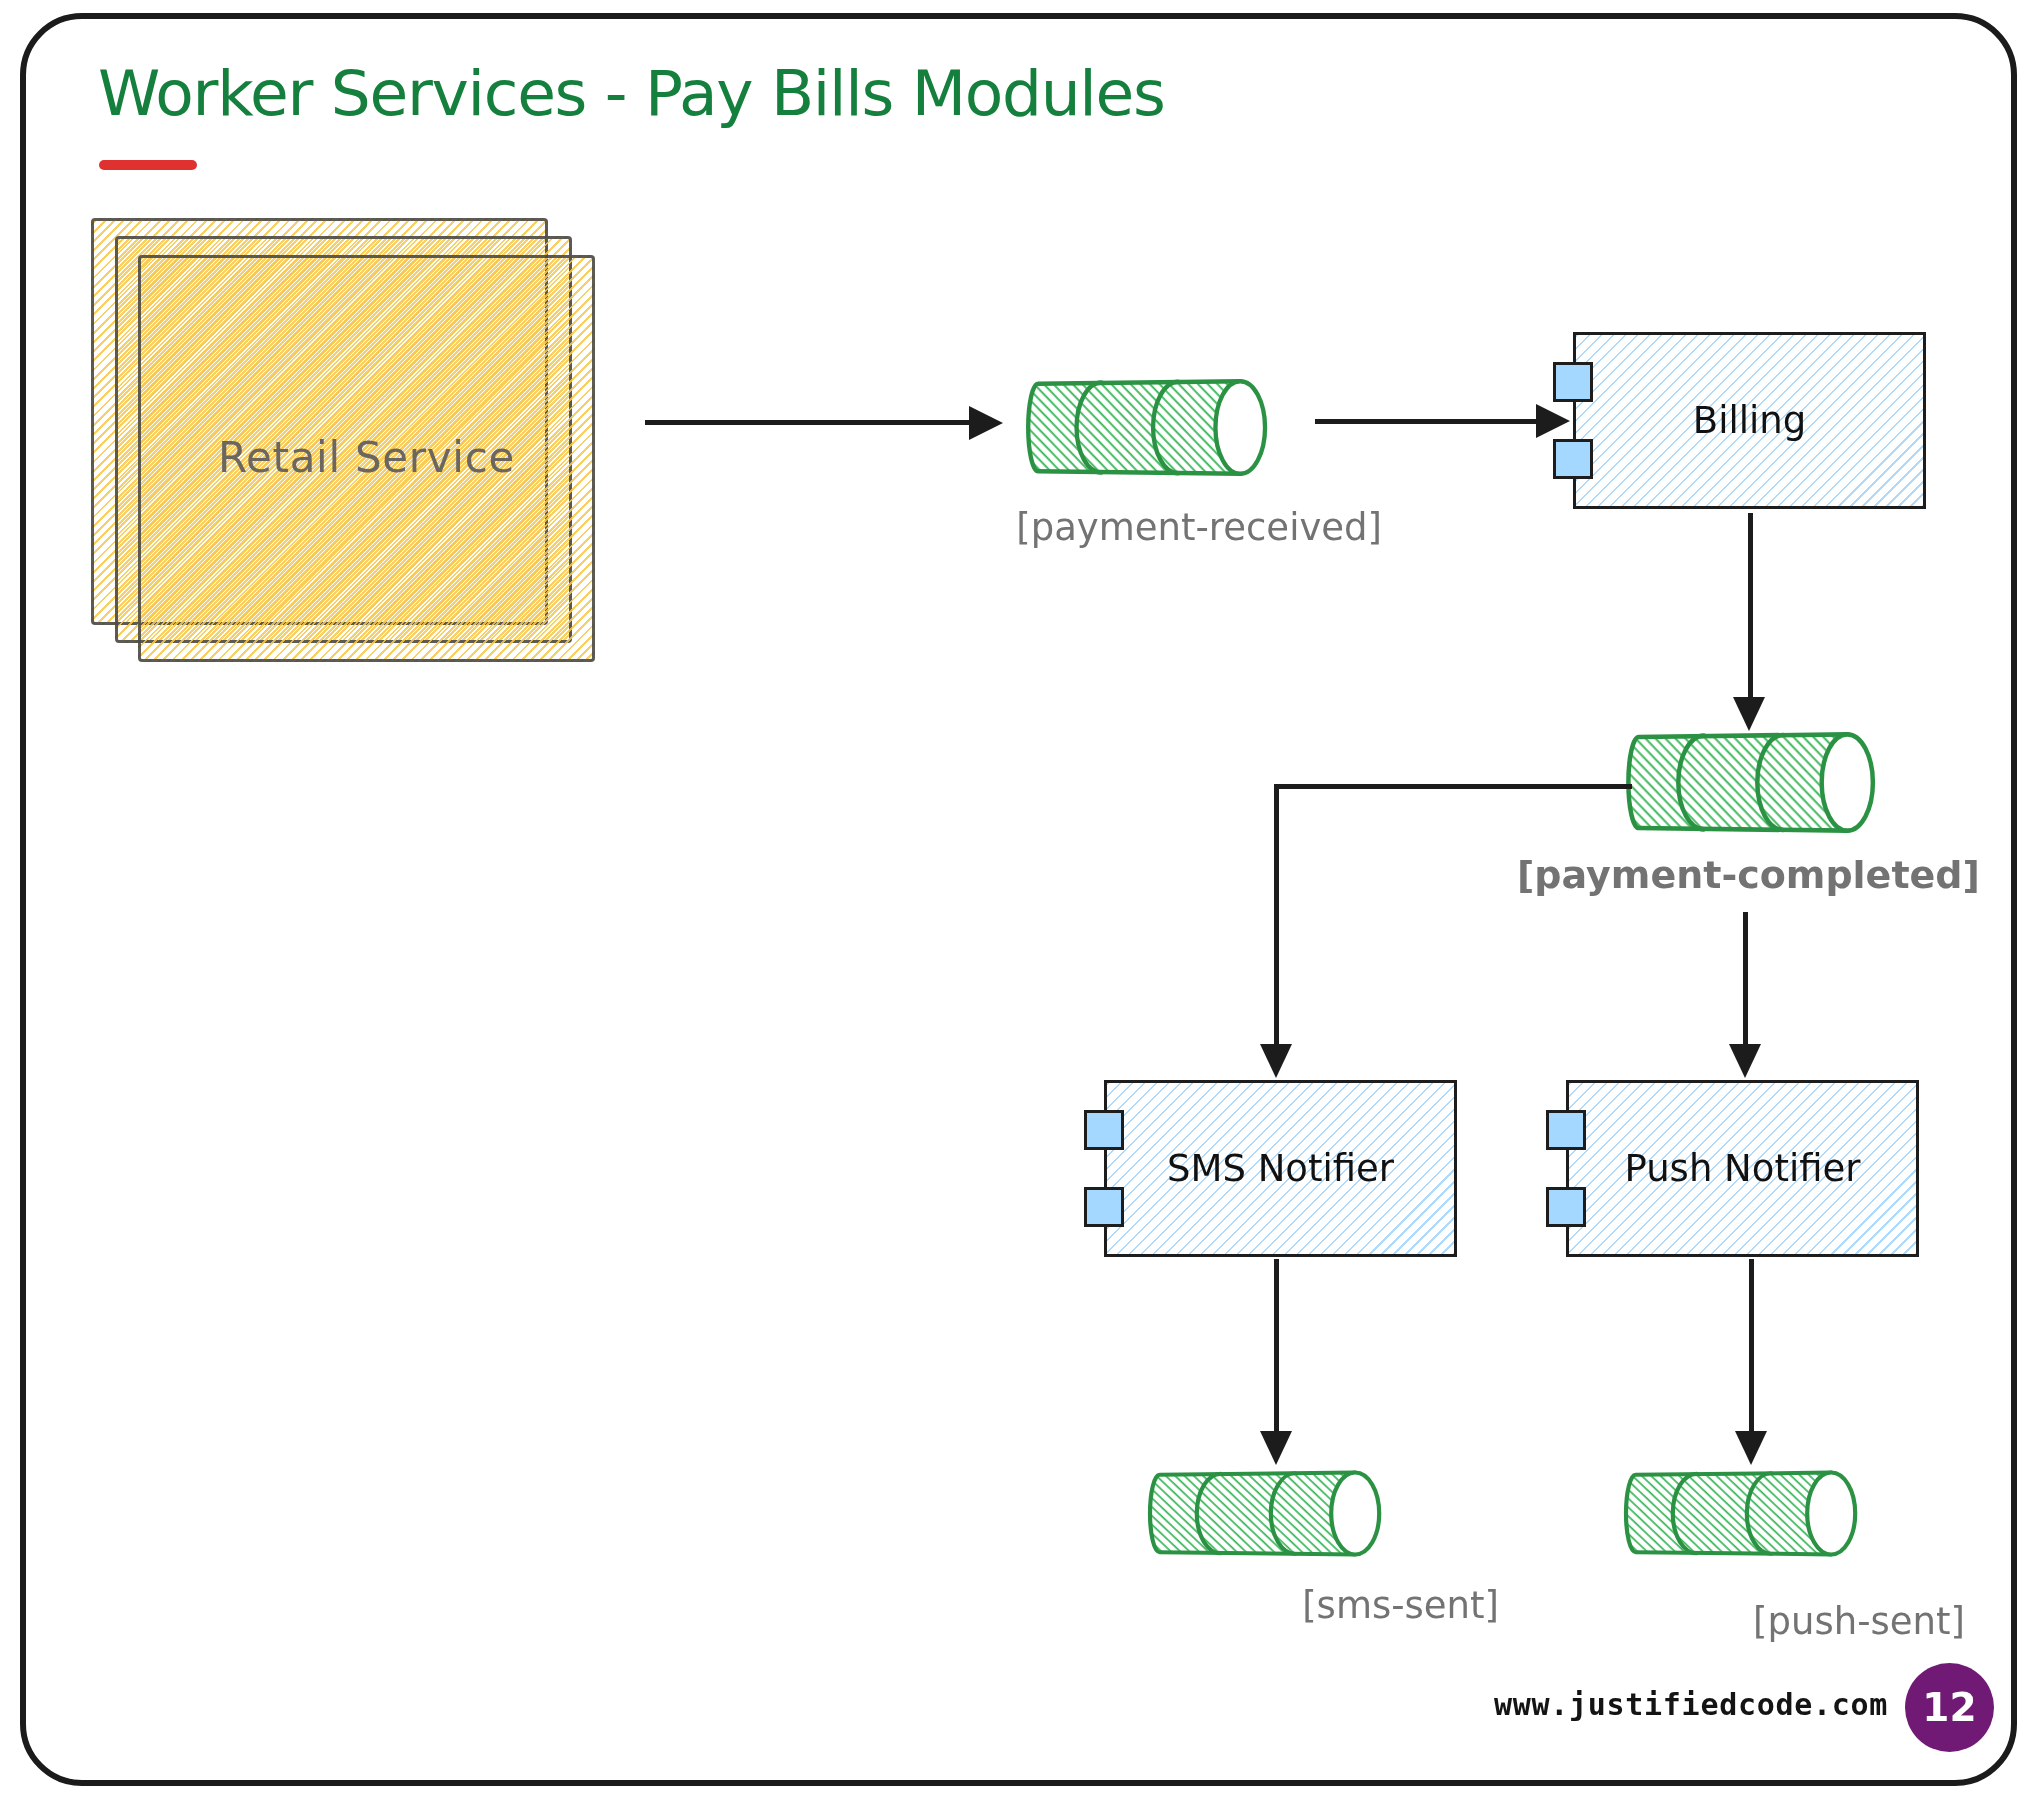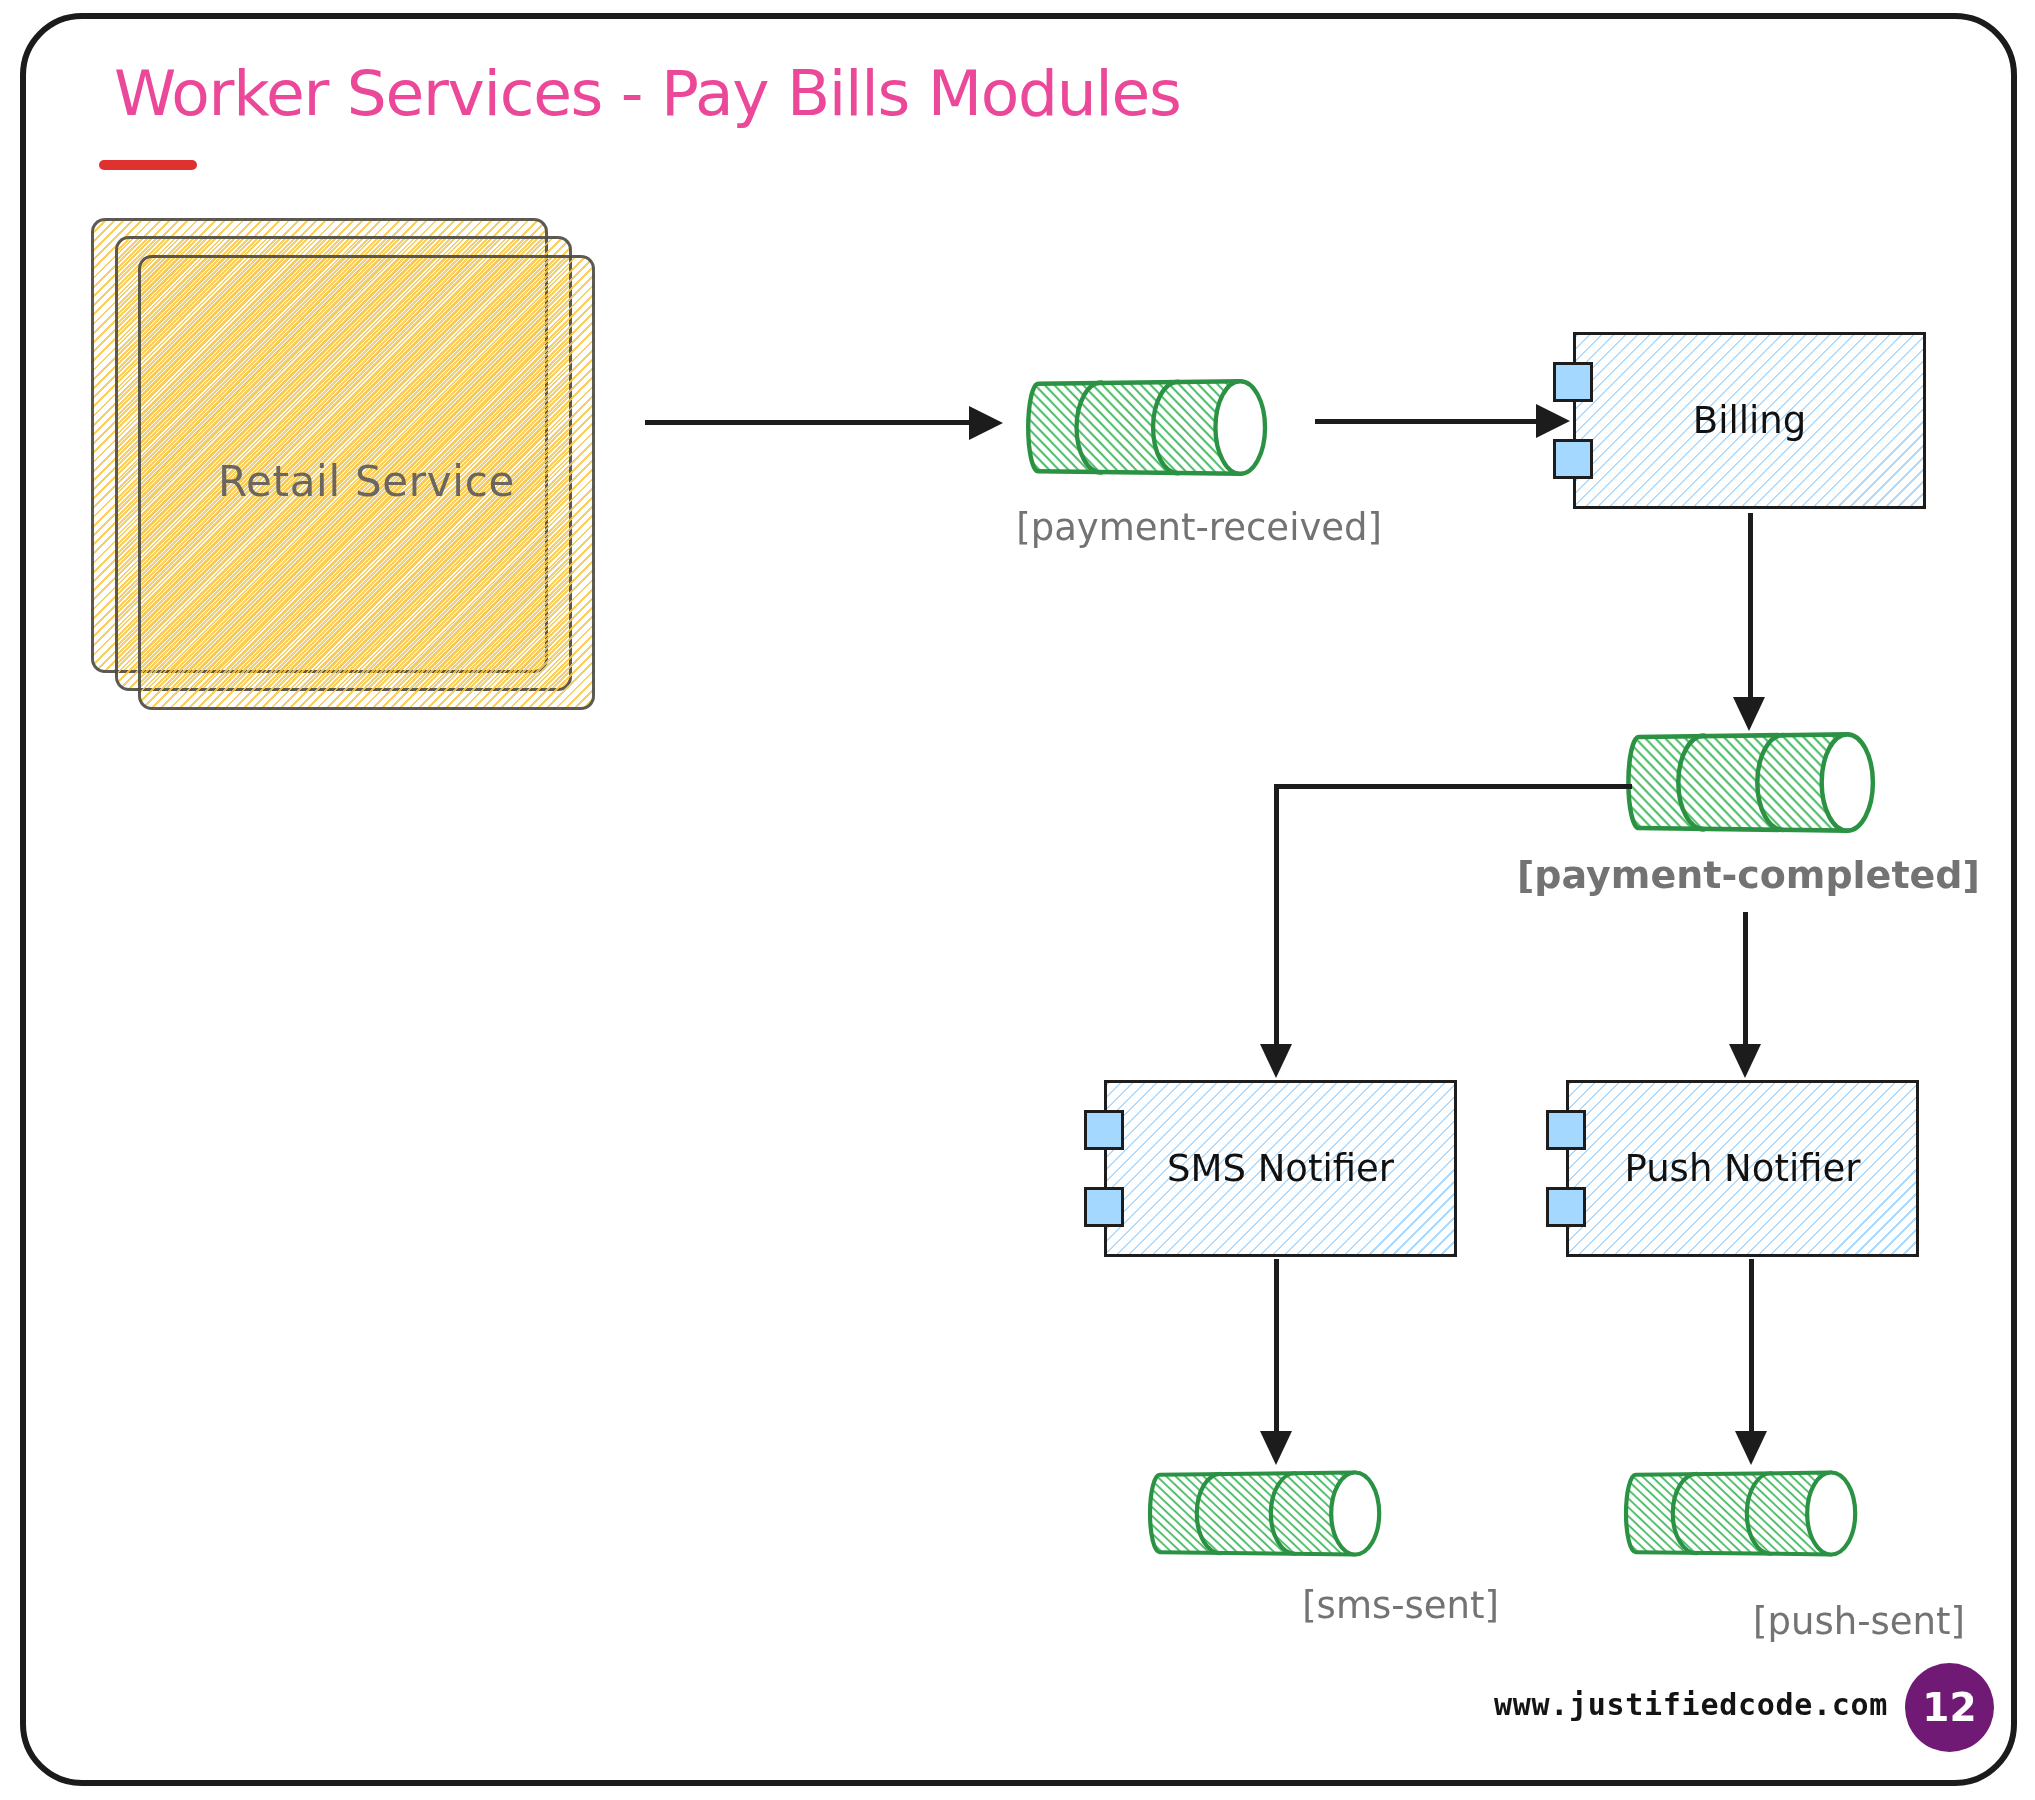--- a/index.html
+++ b/index.html
@@ -5,33 +5,33 @@
   html,body{margin:0;padding:0;background:#ffffff;}
   .canvas{
     position:relative;width:2035px;height:1800px;background:#ffffff;
     font-family:"DejaVu Sans", sans-serif;color:#1e1e1e;overflow:hidden;
   }
   .frame{
     position:absolute;left:19.6px;top:13px;width:1997px;height:1773px;
     border:6.5px solid #1b1b1b;border-radius:62px;box-sizing:border-box;
   }
   .title{
-    position:absolute;left:114px;top:57px;font-size:63px;letter-spacing:-1.3px;
-    color:#ec4899;white-space:nowrap;font-weight:500;
+    position:absolute;left:98px;top:57px;font-size:63px;letter-spacing:-1.3px;
+    color:#15803d;white-space:nowrap;font-weight:500;
   }
   .title-underline{
     position:absolute;left:99px;top:160px;width:98px;height:9.8px;
     border-radius:5.2px;background:#e03131;
   }
 
   
   .retail-stack{position:absolute;left:91px;top:218px;width:515px;height:431px;}
   .retail-rect{
-    position:absolute;width:457px;height:455px;border:3.3px solid rgba(75,73,68,.9);
-    border-radius:14px;box-sizing:border-box;
+    position:absolute;width:457px;height:407px;border:3.3px solid rgba(75,73,68,.9);
+    border-radius:4px;box-sizing:border-box;
     background:
       repeating-linear-gradient(135deg, rgba(247,199,74,.85) 0 2px, rgba(255,255,255,0) 2px 6.5px);
   }
   .retail-rect.r1{left:0;top:0;}
   .retail-rect.r2{left:23.5px;top:18px;}
   .retail-rect.r3{left:47px;top:37px;display:flex;align-items:center;justify-content:center;text-align:center;}
   .retail-label{
     font-size:42px;line-height:1.45;color:#6b6760;letter-spacing:0.7px;
   }
 

